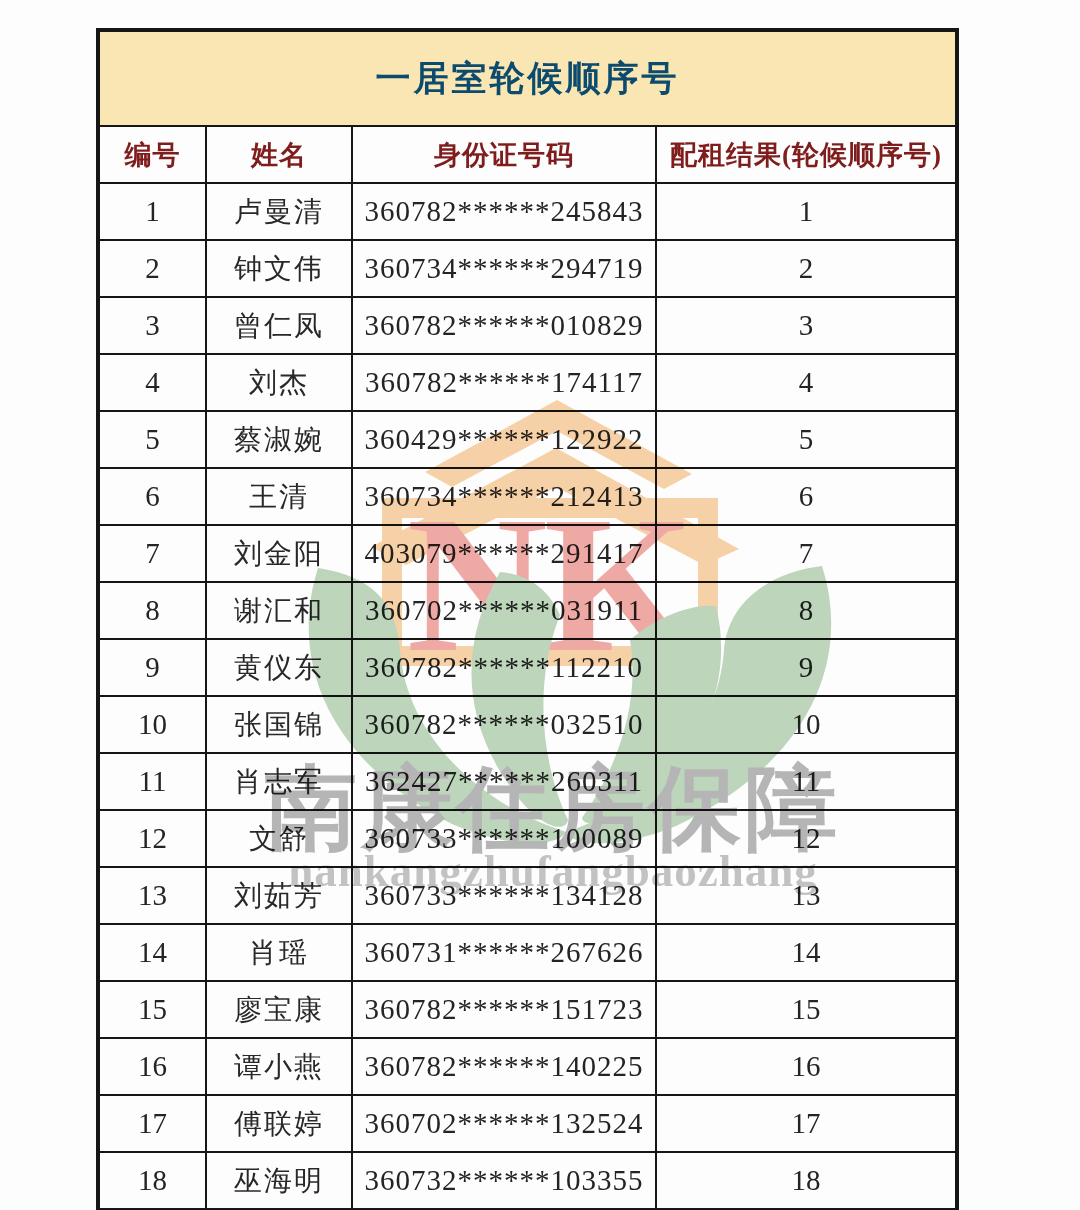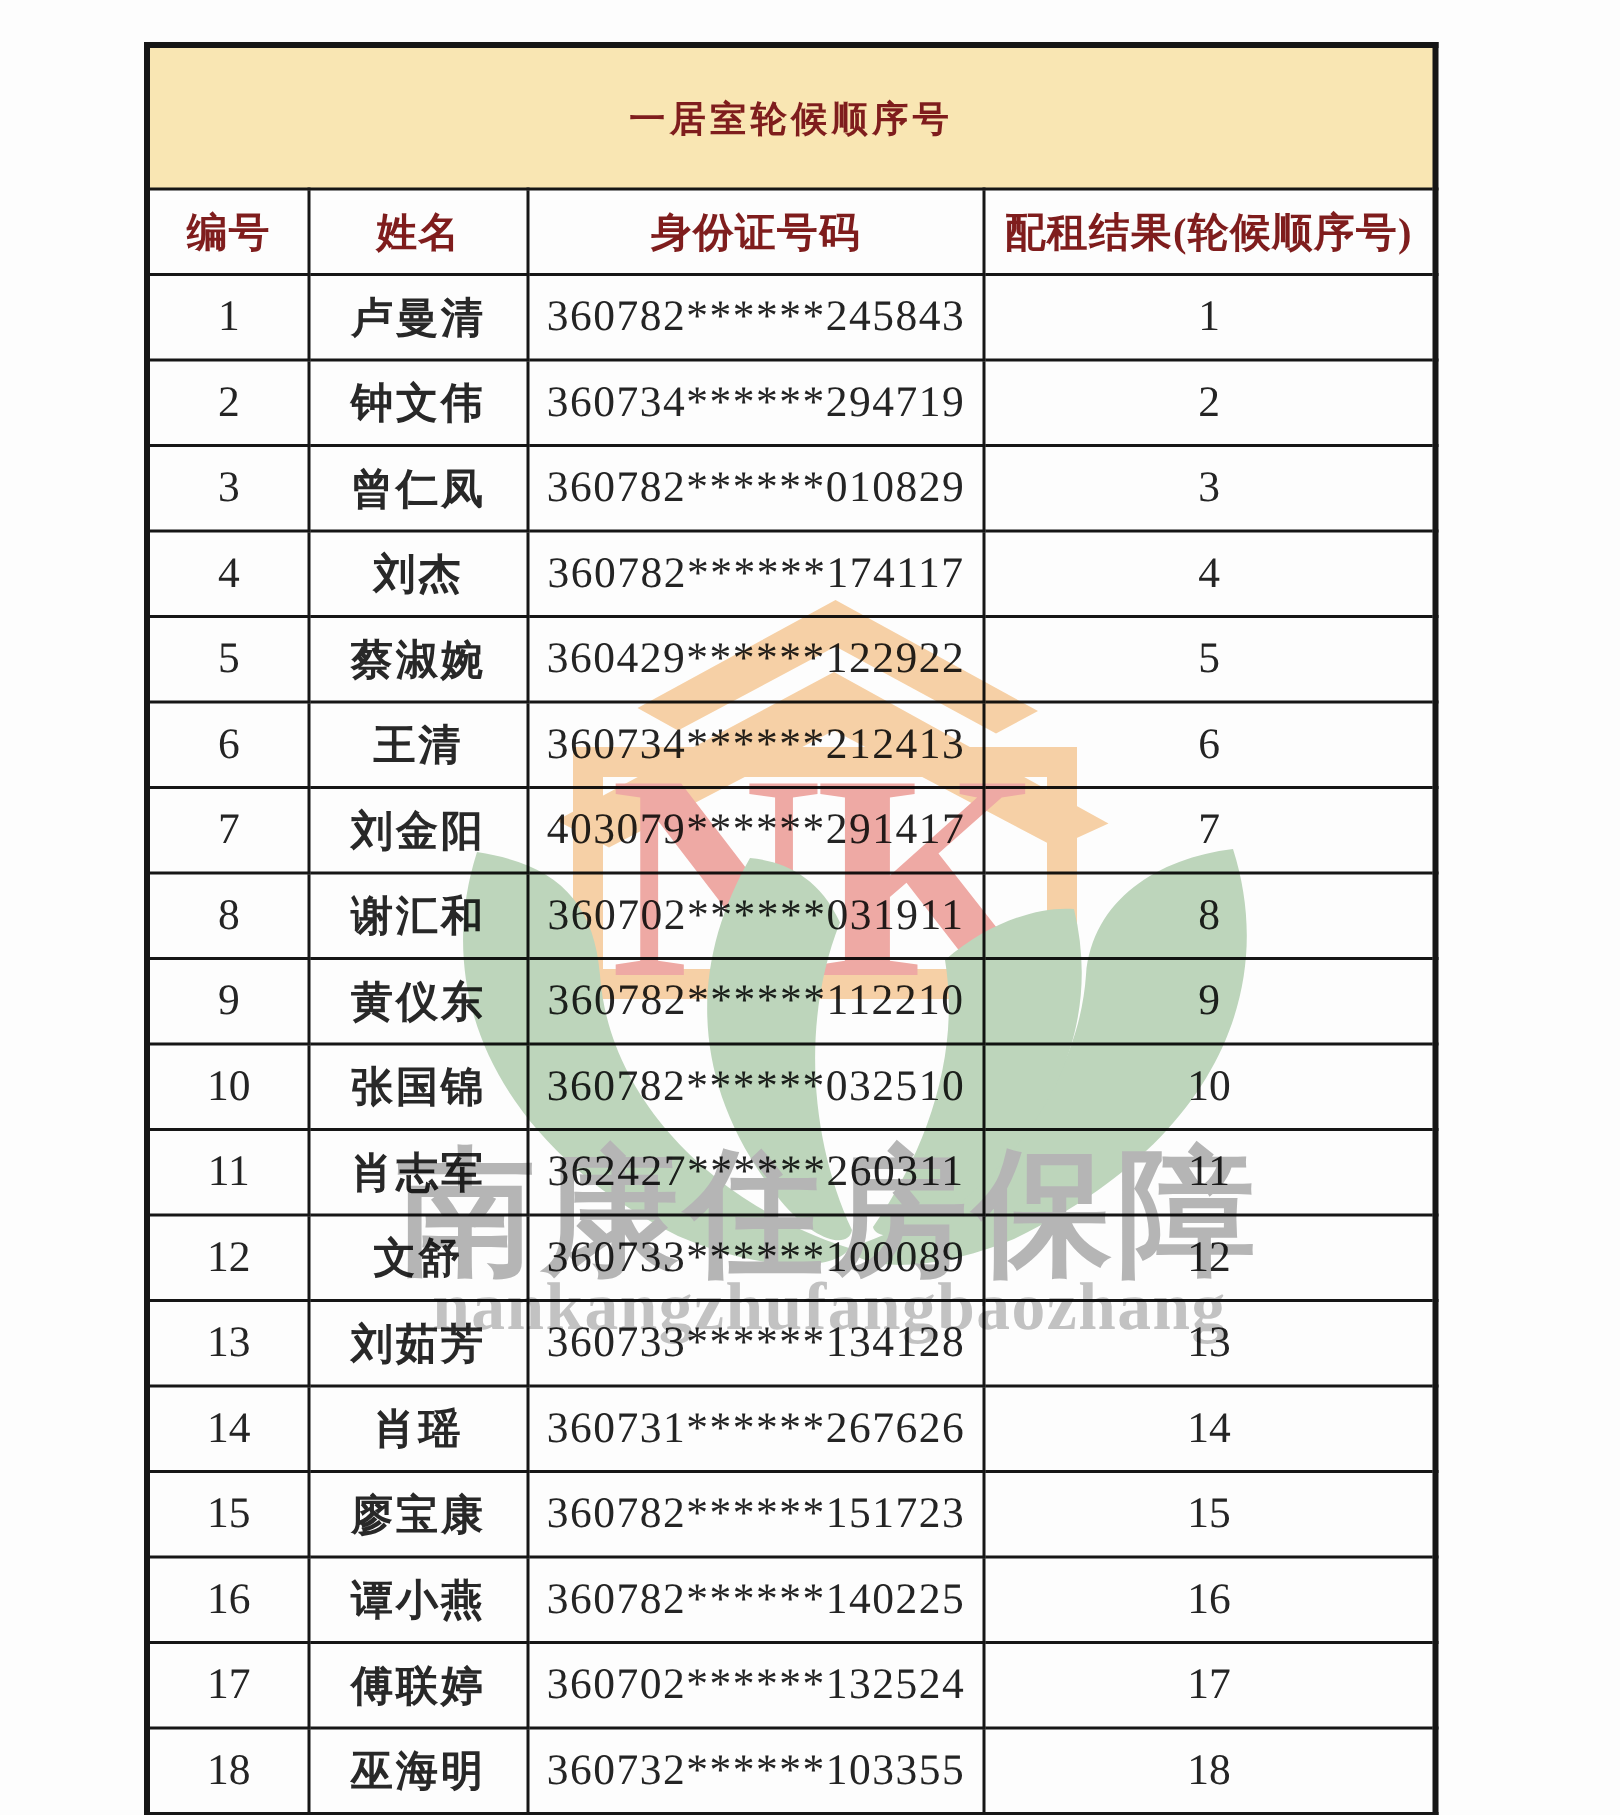--- a/index.html
+++ b/index.html
@@ -21,30 +21,30 @@
   table.waitlist, table.waitlist th, table.waitlist td{
     border:2px solid #161616;
   }
   table.waitlist{border-width:4px;}
   th,td{
     text-align:center;vertical-align:middle;padding:0;
     color:#1e1e1e;overflow:hidden;white-space:nowrap;
   }
   tr.title-row th{
     height:93px;background:#F9E6B3;
-    font-size:24px;font-weight:bold;letter-spacing:3px;color:#7f1d1d;
+    font-size:35px;font-weight:bold;letter-spacing:3px;color:#0c4a6e;
   }
   tr.head-row th{
     height:55px;font-size:27px;font-weight:bold;color:#7f1d1d;
     letter-spacing:1px;background:transparent;
   }
   tbody td{
     height:55px;font-size:29px;color:#242424;background:transparent;
   }
-  tbody td.name{font-weight:bold;font-size:28px;letter-spacing:2px;color:#282828;}
+  tbody td.name{font-weight:normal;font-size:28px;letter-spacing:2px;color:#282828;}
   tbody td.idnum{letter-spacing:1px;margin-top:16px;}
   
   svg.watermark{
     position:absolute;left:0;top:0;z-index:2;
     pointer-events:none;
     mix-blend-mode:multiply;
     opacity:.5;
   }
   svg.watermark text{font-family:"Liberation Serif","DejaVu Serif",serif;}
 </style>

